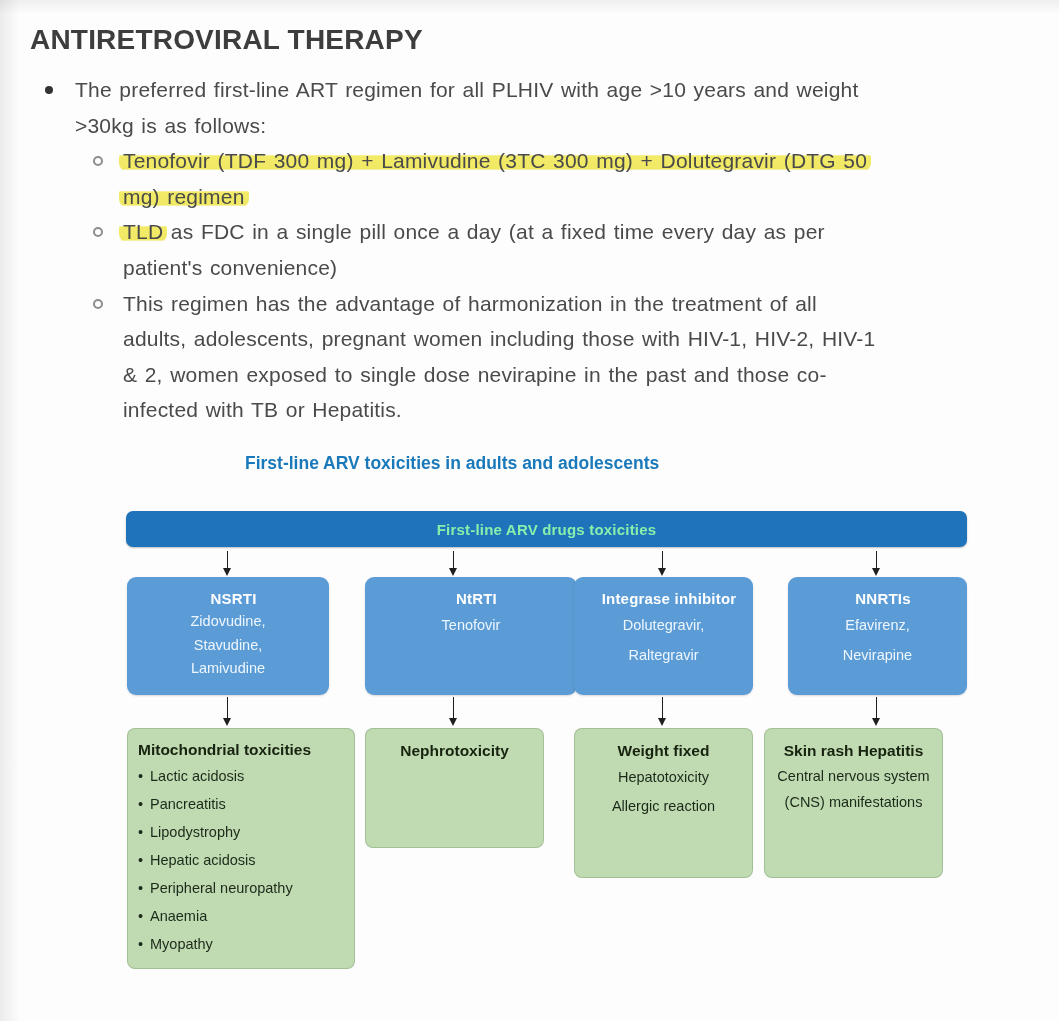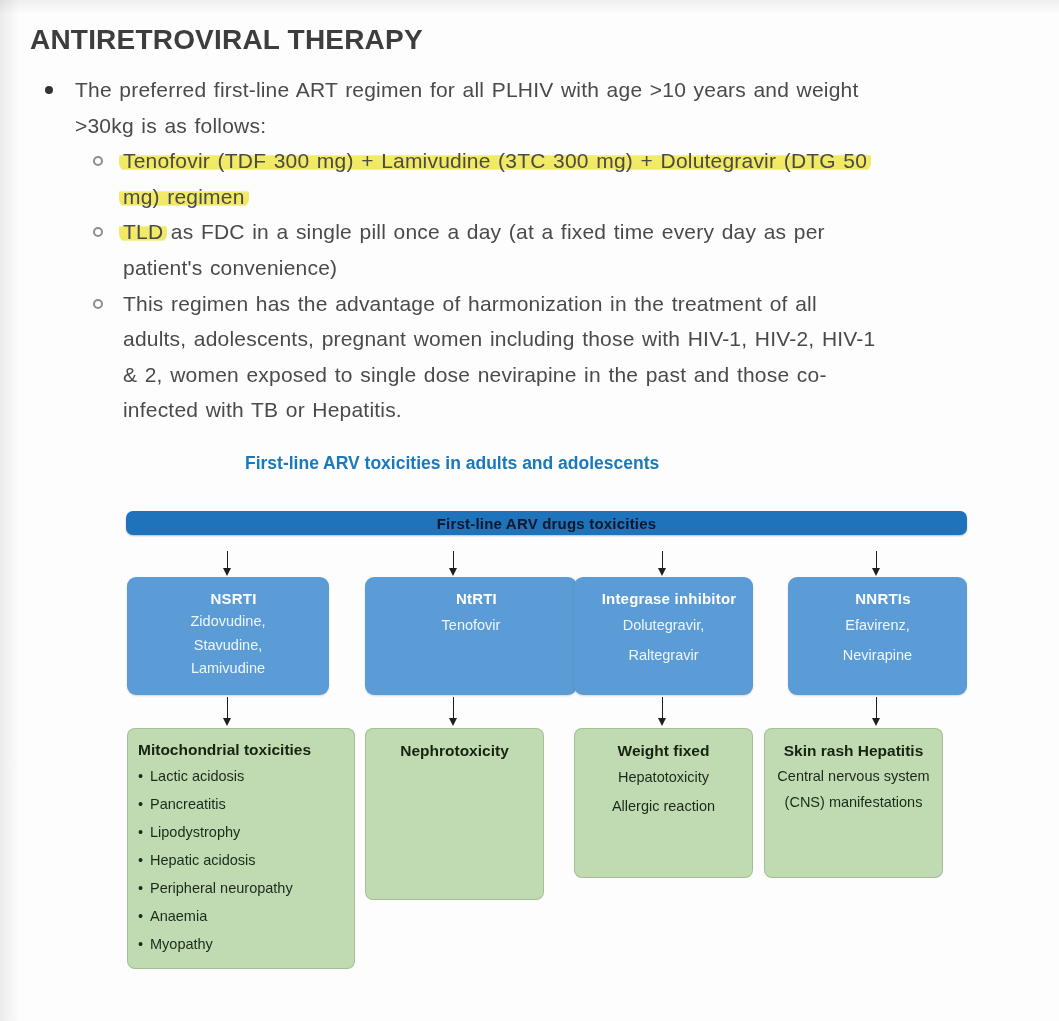--- a/index.html
+++ b/index.html
@@ -32,24 +32,24 @@
     background-image: linear-gradient(180deg, rgba(0,0,0,0) 24%, rgba(241,232,78,0.85) 30%, rgba(237,228,66,0.82) 88%, rgba(0,0,0,0) 91%);
     border-radius:9px; padding:0 4px; margin:0 -4px;
   }
 
   
   .dg-title {
     position:absolute; left:245px; top:453px;
     font-size:17.5px; font-weight:700; color:#1a79ba;
   }
   .root-box {
-    position:absolute; left:126px; top:511px; width:841px; height:24px;
+    position:absolute; left:126px; top:511px; width:841px; height:36px;
     background:#1e73bb; border-radius:7px; box-sizing:border-box;
     display:flex; align-items:center; justify-content:center;
-    color:#0f172a; font-weight:700; font-size:15px; letter-spacing:0.2px;
+    color:#86efac; font-weight:700; font-size:15px; letter-spacing:0.2px;
     box-shadow:0 1px 2px rgba(0,0,0,0.25);
   }
   .bbox {
     position:absolute; top:577px; height:118px;
     background:#5b9cd6; border-radius:9px; box-sizing:border-box;
     color:#ffffff; text-align:center; padding-top:11px;
     box-shadow:0 1px 2px rgba(0,0,0,0.15);
   }
   .bbox .bt { font-size:15px; font-weight:700; line-height:22px; letter-spacing:0.2px;padding-left:11px; }
   .bbox .bd { font-size:14.5px; line-height:30px; color:#eef6fd; }
@@ -204,21 +204,21 @@
     <div class="gitem">
         <span class="gbul">•</span>
         <span>Anaemia</span>
       </div>
     <div class="gitem">
         <span class="gbul">•</span>
         <span>Myopathy</span>
       </div>
   </div>
 
-  <div class="gbox centered" style="left:365px;width:179px;height:172px;">
+  <div class="gbox centered" style="left:365px;width:179px;height:120px;">
     <div class="gt">Nephrotoxicity</div>
   </div>
 
   <div class="gbox centered" style="left:574px;width:179px;height:150px;">
     <div class="gt">Weight fixed</div>
     <div class="gl">Hepatotoxicity</div>
     <div class="gl">Allergic reaction</div>
   </div>
 
   <div class="gbox centered" style="left:764px;width:179px;height:150px;">

